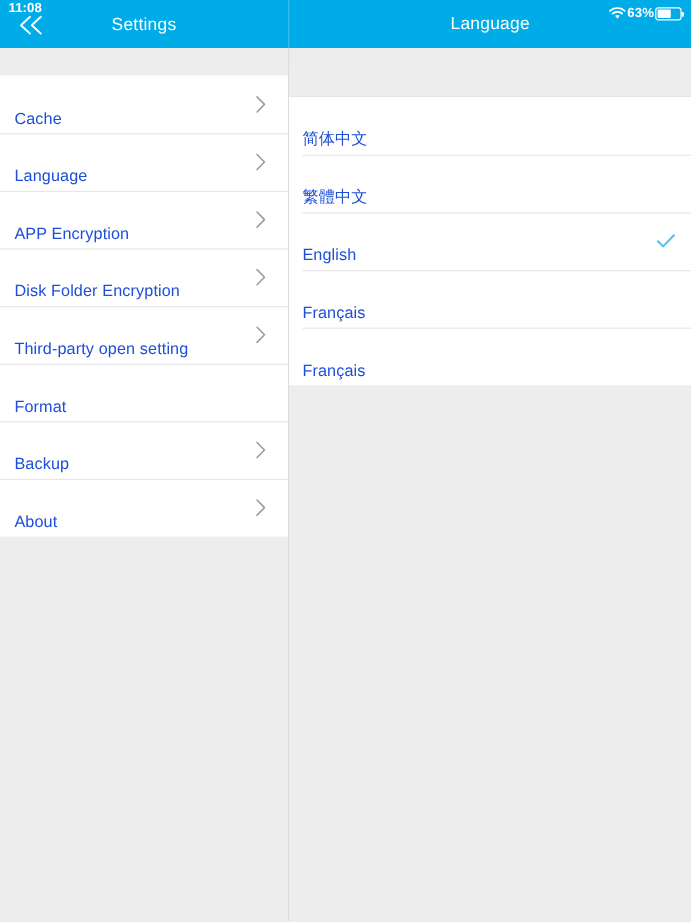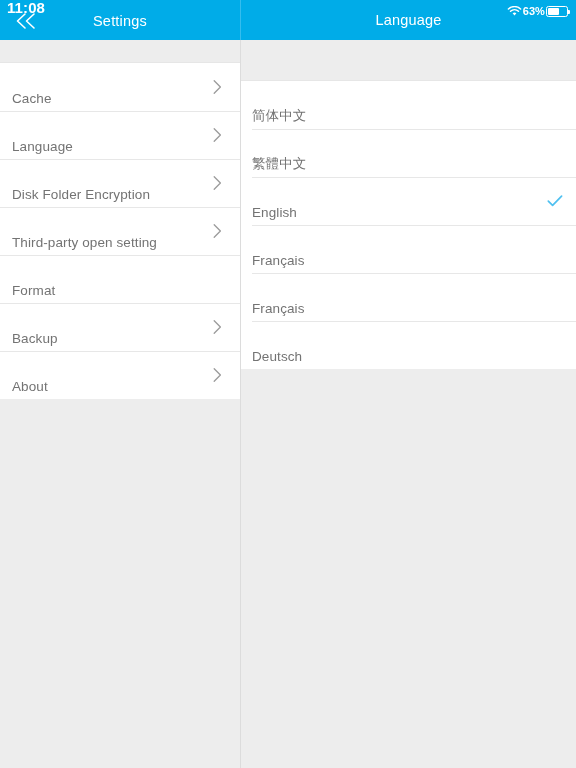--- a/index.html
+++ b/index.html
@@ -41,21 +41,21 @@
   .header-right {
     position: relative;
     width: 335px;
     height: 40px;
     flex: 1 1 auto;
   }
   .status-time {
     position: absolute;
     left: 7px;
     top: 1px;
-    font-size: 15px;
+    font-size: 11px;
     font-weight: bold;
     color: #ffffff;
     letter-spacing: 0.1px;
     line-height: 13px;
   }
   .back-button {
     position: absolute;
     left: 12px;
     top: 6px;
     width: 40px;
@@ -174,21 +174,21 @@
     position: absolute;
     top: 0;
     height: 1px;
     background: #e7e7e7;
   }
   .list-left .sep-line { left: 0; right: 0; }
   .list-right .sep-line { left: 11px; right: 0; }
 
   .row-label {
     font-size: 13.5px;
-    color: #737373;
+    color: #1d4ed8;
     letter-spacing: 0.1px;
     margin-top: 22px;
   }
   .list-left .row-label { padding-left: 12px; }
   .list-right .row-label { padding-left: 11px; }
 
   .chevron {
     position: absolute;
     right: 18px;
     top: 50%;
@@ -254,20 +254,27 @@
       </div>
       <div class="row">
         <span class="sep-line"></span>
         <span class="row-label">Language</span>
         <svg class="chevron" width="9" height="15" viewBox="0 0 9 15" aria-hidden="true">
           <path d="M1.2 1.2 L7.4 7.5 L1.2 13.8" fill="none" stroke="#9b9b9b" stroke-width="1.3" stroke-linecap="round" stroke-linejoin="round"></path>
         </svg>
       </div>
       <div class="row">
         <span class="sep-line"></span>
+        <span class="row-label">APP Encryption</span>
+        <svg class="chevron" width="9" height="15" viewBox="0 0 9 15" aria-hidden="true">
+          <path d="M1.2 1.2 L7.4 7.5 L1.2 13.8" fill="none" stroke="#9b9b9b" stroke-width="1.3" stroke-linecap="round" stroke-linejoin="round"></path>
+        </svg>
+      </div>
+      <div class="row">
+        <span class="sep-line"></span>
         <span class="row-label">Disk Folder Encryption</span>
         <svg class="chevron" width="9" height="15" viewBox="0 0 9 15" aria-hidden="true">
           <path d="M1.2 1.2 L7.4 7.5 L1.2 13.8" fill="none" stroke="#9b9b9b" stroke-width="1.3" stroke-linecap="round" stroke-linejoin="round"></path>
         </svg>
       </div>
       <div class="row">
         <span class="sep-line"></span>
         <span class="row-label">Third-party open setting</span>
         <svg class="chevron" width="9" height="15" viewBox="0 0 9 15" aria-hidden="true">
           <path d="M1.2 1.2 L7.4 7.5 L1.2 13.8" fill="none" stroke="#9b9b9b" stroke-width="1.3" stroke-linecap="round" stroke-linejoin="round"></path>
@@ -311,18 +318,14 @@
         </svg>
       </div>
       <div class="row">
         <span class="sep-line"></span>
         <span class="row-label">Français</span>
       </div>
       <div class="row">
         <span class="sep-line"></span>
         <span class="row-label">Français</span>
       </div>
-      <div class="row">
-        <span class="sep-line"></span>
-        <span class="row-label">Deutsch</span>
-      </div>
     </div>
 </div>
 
 </body></html>

